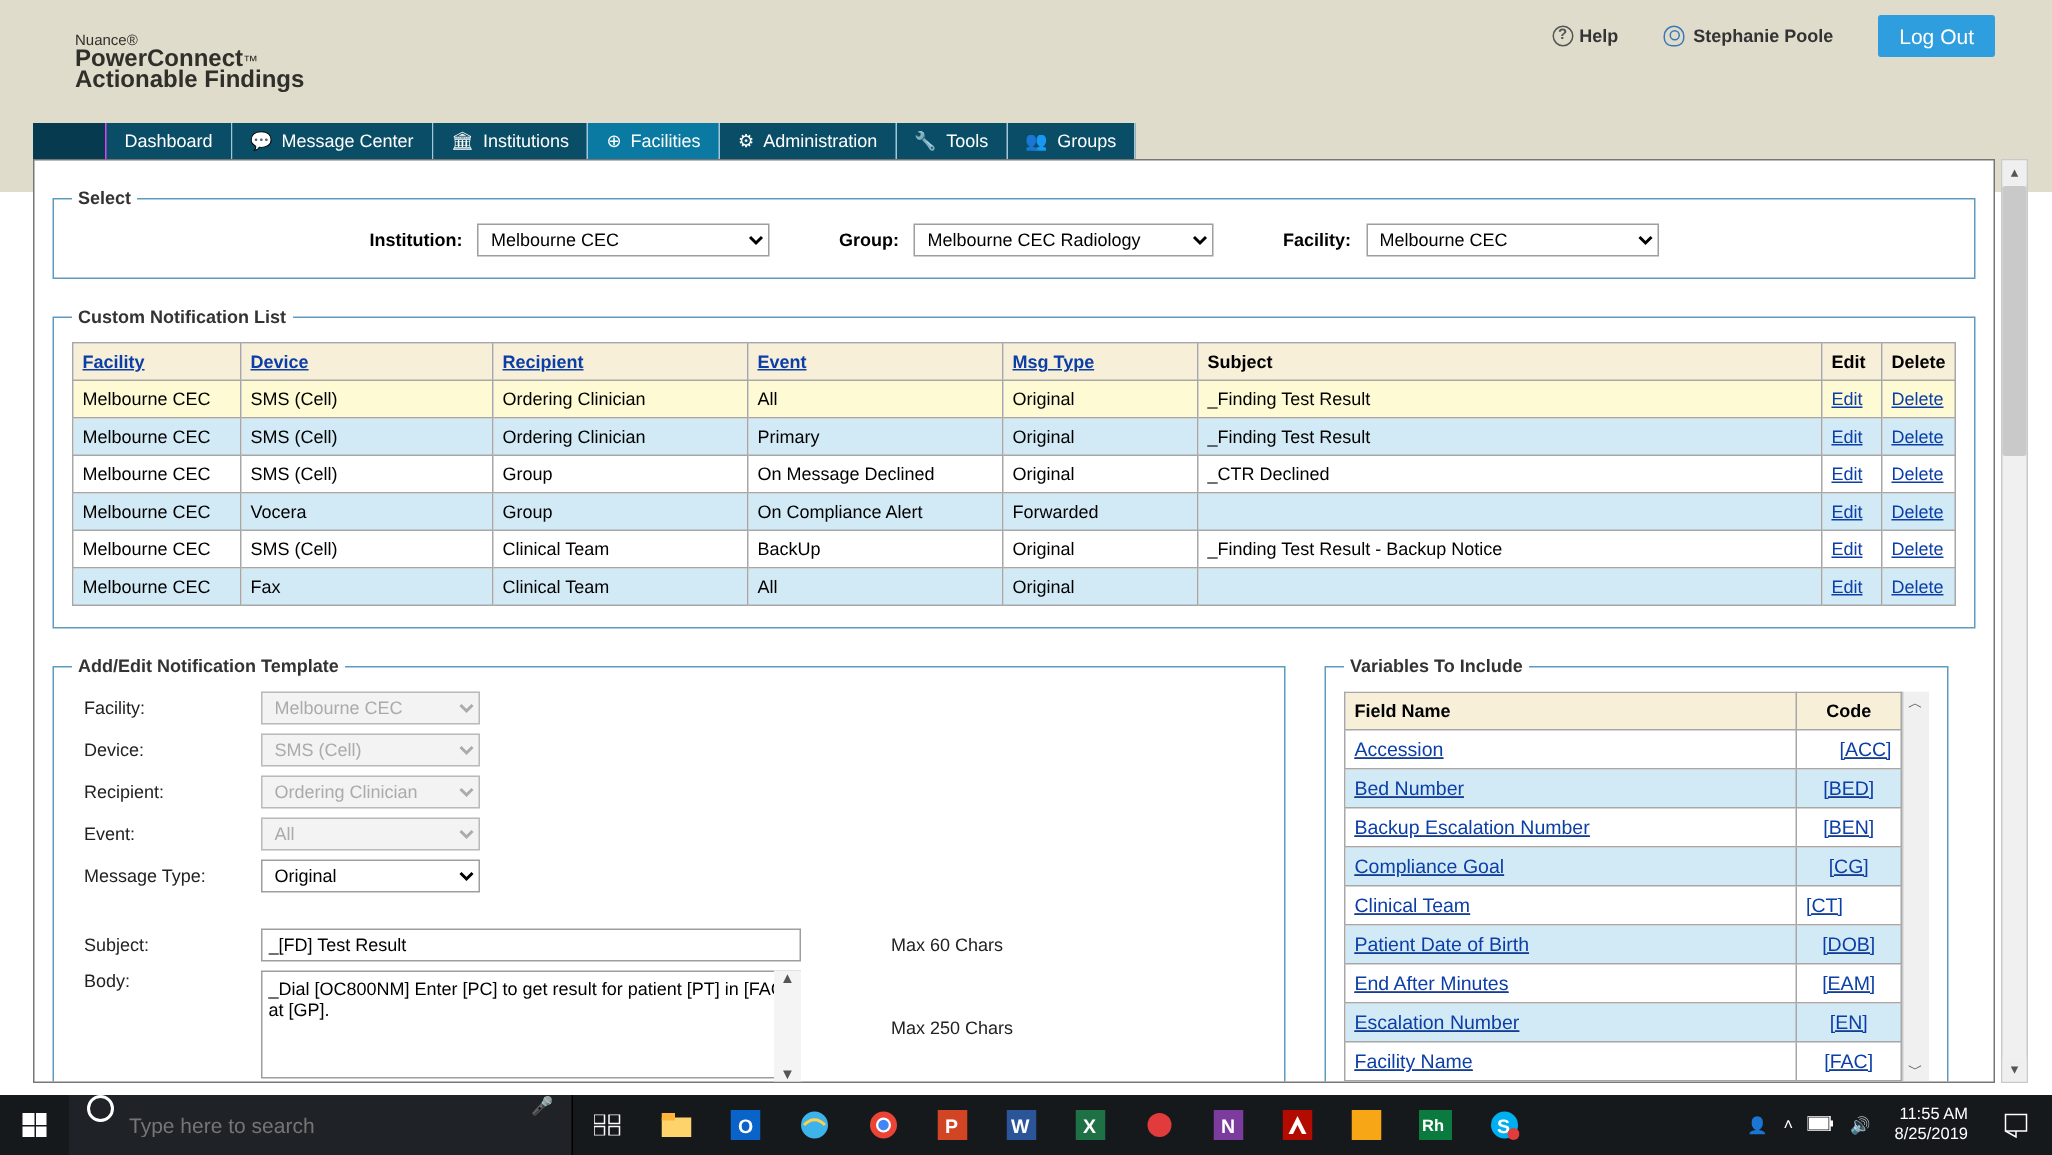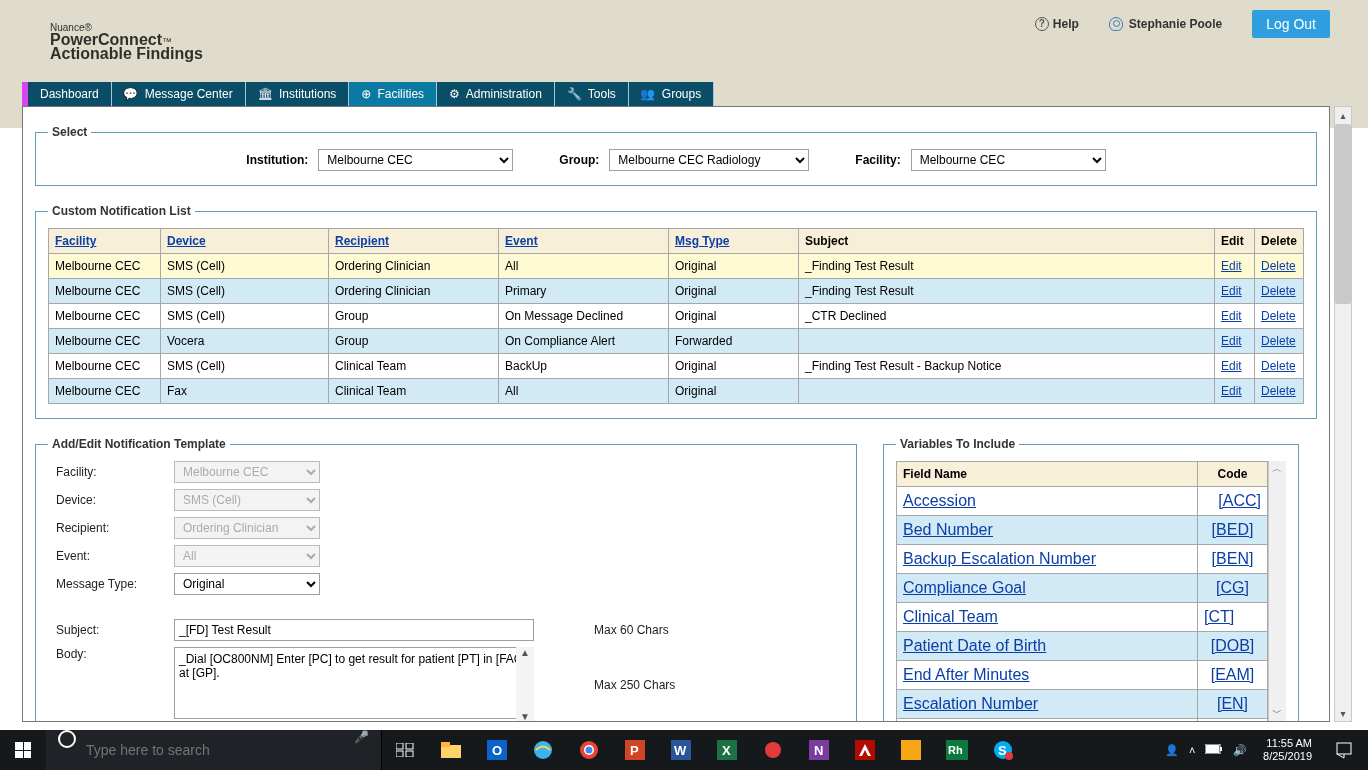--- a/index.html
+++ b/index.html
@@ -15,21 +15,21 @@
   .user-area { color: #333; display: inline-flex; align-items: center; gap: 6px; font-weight: bold;}
   .logout-btn { background: #2e9edf; color: #fff; border: none; padding: 6px 14px; font-size: 14px; border-radius: 2px; cursor:pointer; }
   .help-icon { width:14px;height:14px;border:1.3px solid #555;border-radius:50%;text-align:center;font-size:10px;line-height:12px;color:#555;font-weight:bold; }
   .user-icon { width:14px;height:14px;border:1.3px solid #3b78b7;border-radius:50% 50% 40% 40%;position:relative; }
   .user-icon:before{content:"";position:absolute;top:2px;left:3.5px;width:5px;height:5px;border:1px solid #3b78b7;border-radius:50%;}
 
   
   .nav { background: #053a4f; height: 24px; width: 1368px; display: flex; align-items:stretch; }
   .nav-spacer-left{width:22px;background:#e0dccc;}
   .nav-item { color: #fff; padding: 0 12px; display:flex;align-items:center;gap:6px; border-right:1px solid #a0c8d8; cursor:pointer;white-space:nowrap; background:#0a4d66; }
-  .nav-item.first{border-left:6px solid #d946ef;}
+  .nav-item.first{border-left:1px solid #d946ef;margin-left:48px;}
   .nav-item.active { background: #0b7aa2; }
   .nav-filler{flex:1;background:#e0dccc;}
 
   
   .date-row{ background:#e0dccc;height:22px;text-align:right;padding:4px 38px 0 0;font-size:12px;color:#333;width:1368px;}
 
   
   .content { position:absolute; top:106px; left:22px; right:38px; bottom:48px; border:1px solid #777; padding:18px 12px; overflow:hidden; background:#fff;}
   .scrollbar-right{position:absolute;top:106px;right:16px;bottom:48px;width:18px;background:#f0f0f0;border:1px solid #c9c9c9;}
   .scroll-arrow{width:16px;height:16px;background:#efefef;display:flex;align-items:center;justify-content:center;color:#555;font-size:10px;}
@@ -70,21 +70,21 @@
   .form-row{display:flex;align-items:center;margin-bottom:6px;}
   .form-lbl{width:118px;font-size:12px;color:#222;}
   .form-sel{width:146px;background:#eee;color:#888;}
   .form-sel.on{background:#fff;color:#000;}
   .txt-subject{width:360px;height:22px;border:1px solid #9e9e9e;padding:2px 4px;}
   .txt-body{width:360px;height:72px;border:1px solid #9e9e9e;padding:4px;resize:none;}
   .hint{font-size:12px;color:#222;margin-left:60px;}
 
   .vars-table-wrap{position:relative;height:260px;overflow:hidden;}
   .vars-table th{background:#f8efd9;}
-  .vars-table td{font-size:16px;text-decoration:underline;}
+  .vars-table td{font-size:13px;text-decoration:underline;}
   .vars-scroll{position:absolute;right:0;top:0;bottom:0;width:18px;background:#f0f0f0;border-left:1px solid #c9c9c9;}
   .vars-scroll .scroll-arrow{background:transparent;color:#555;}
   .vars-scroll .scroll-arrow.up{position:absolute;top:0;}
   .vars-scroll .scroll-arrow.down{position:absolute;bottom:0;}
 
   .body-scroll{position:absolute;right:0;top:0;bottom:0;width:18px;display:flex;flex-direction:column;justify-content:space-between;align-items:center;background:#f4f4f4;}
   .body-wrap{position:relative;display:inline-block;}
 
   
   .taskbar{position:absolute;left:0;right:0;bottom:0;height:40px;background:#16191c;display:flex;align-items:center;}

